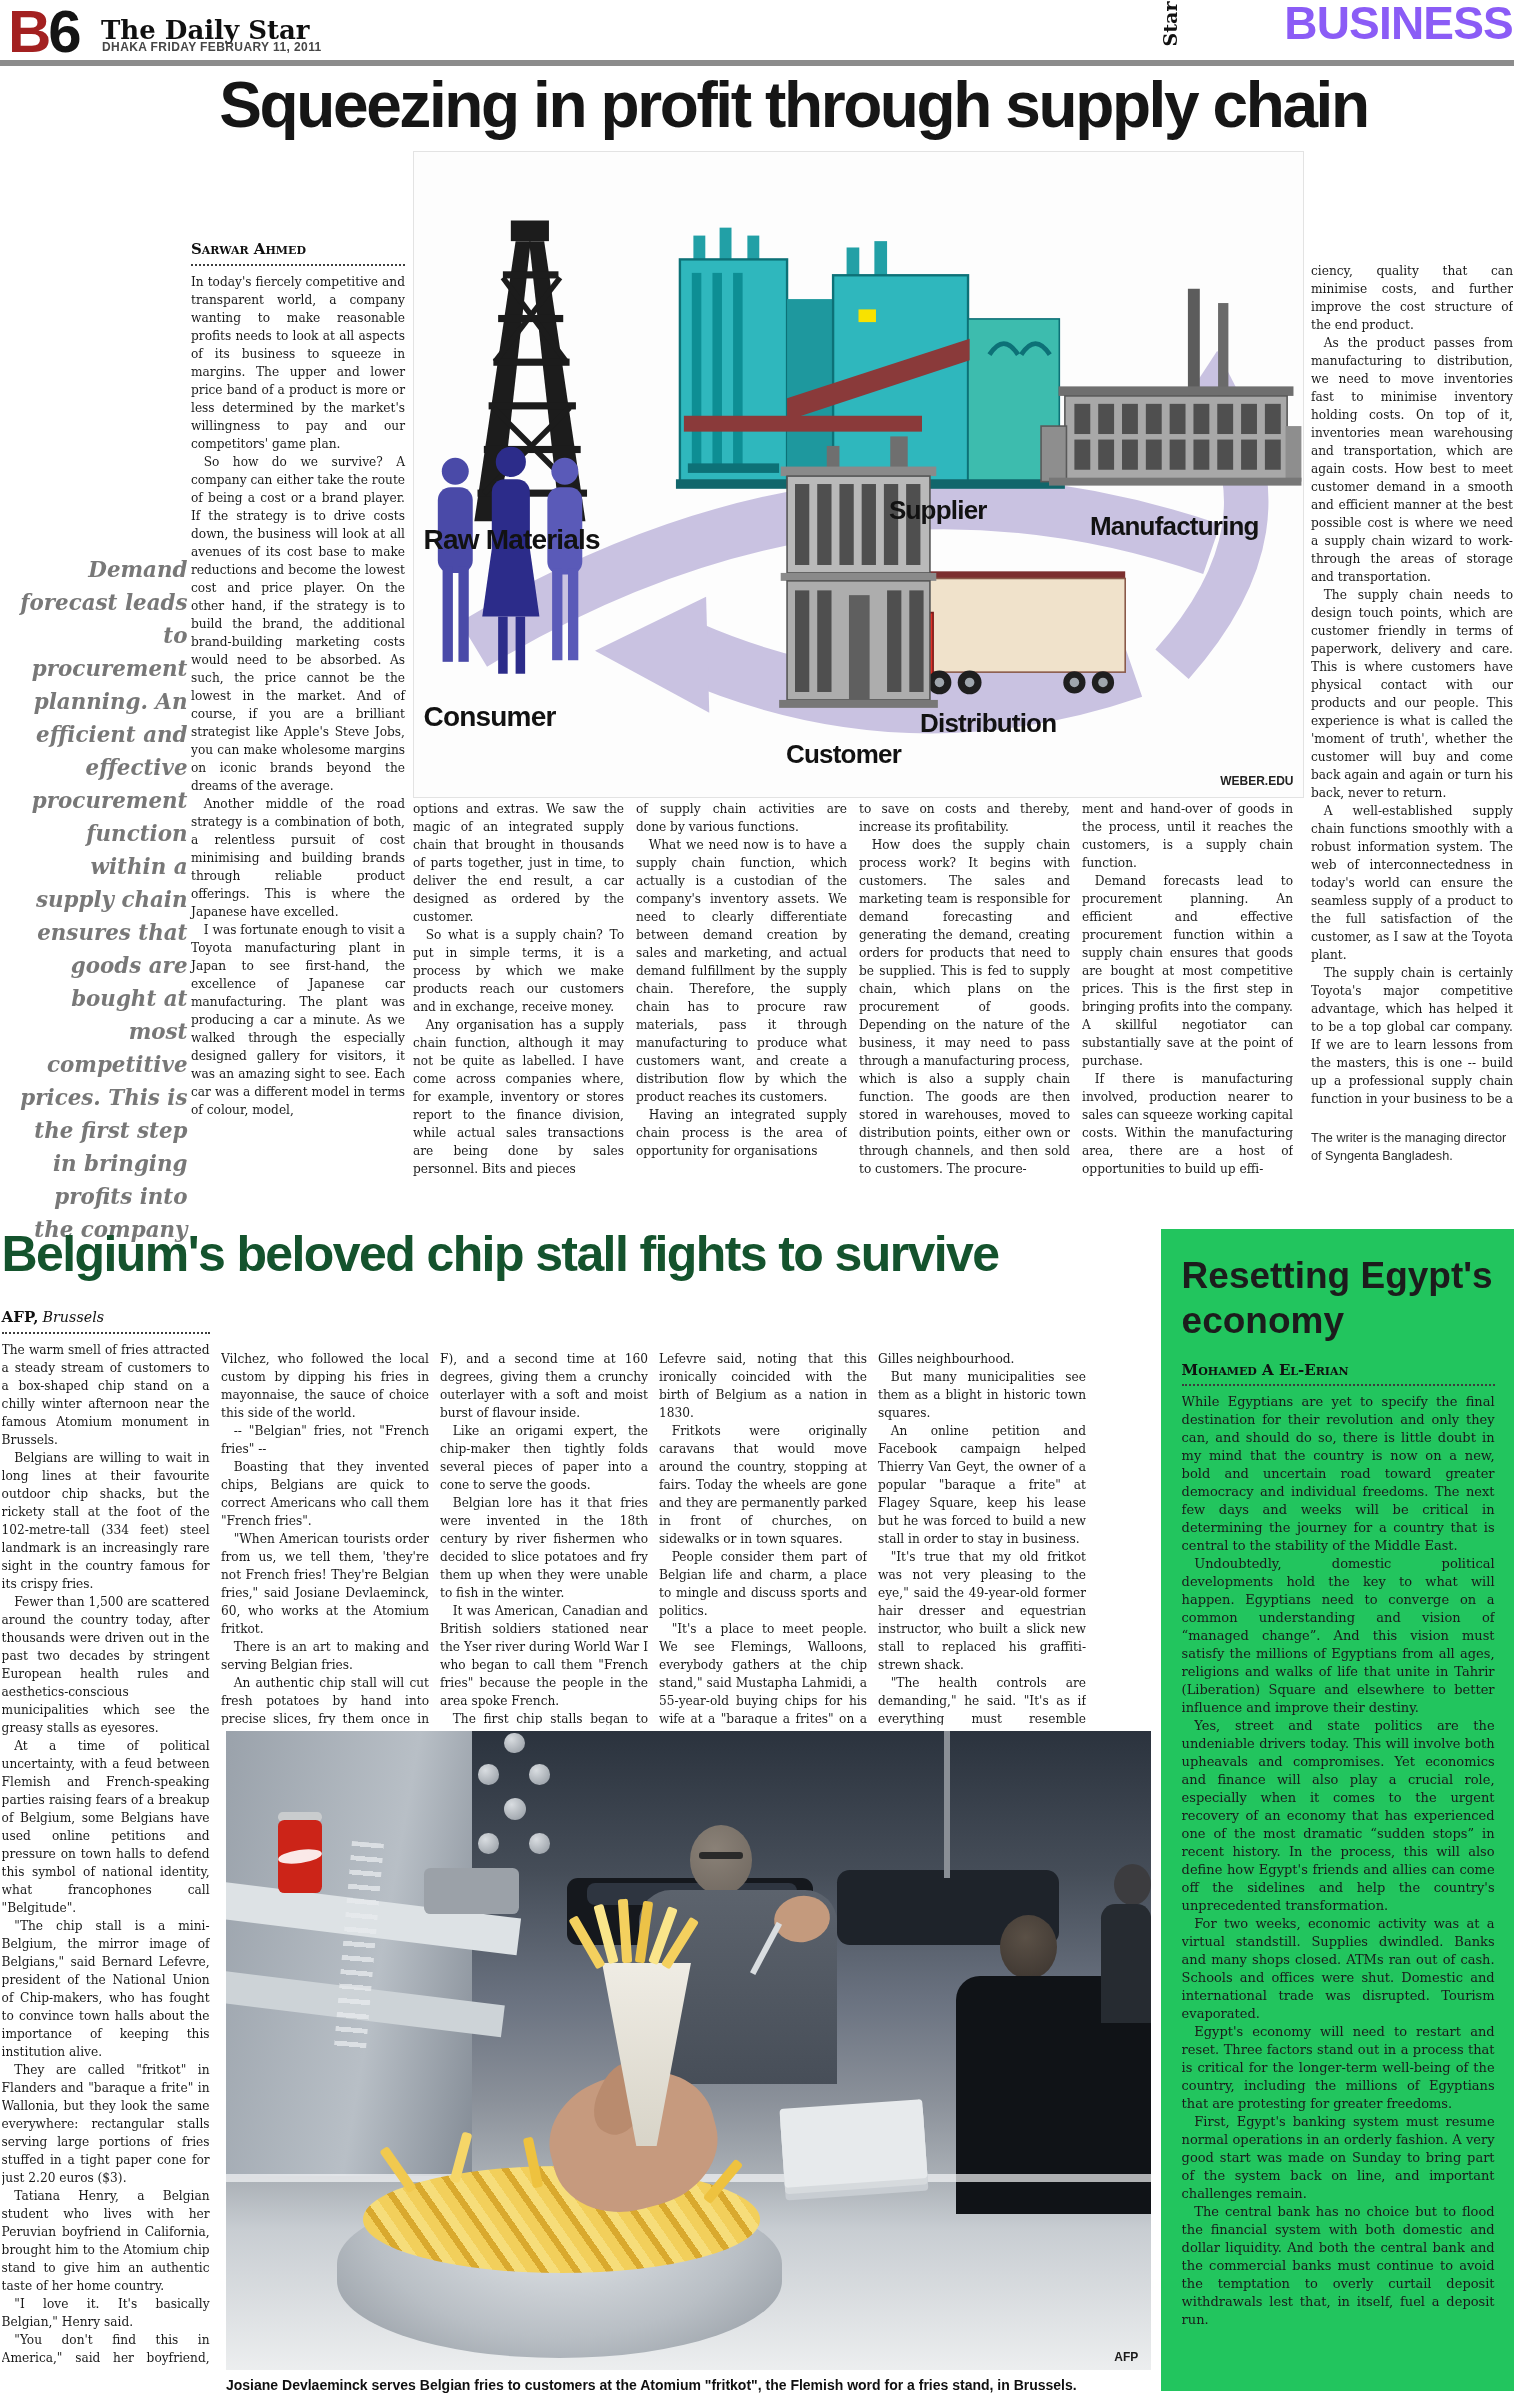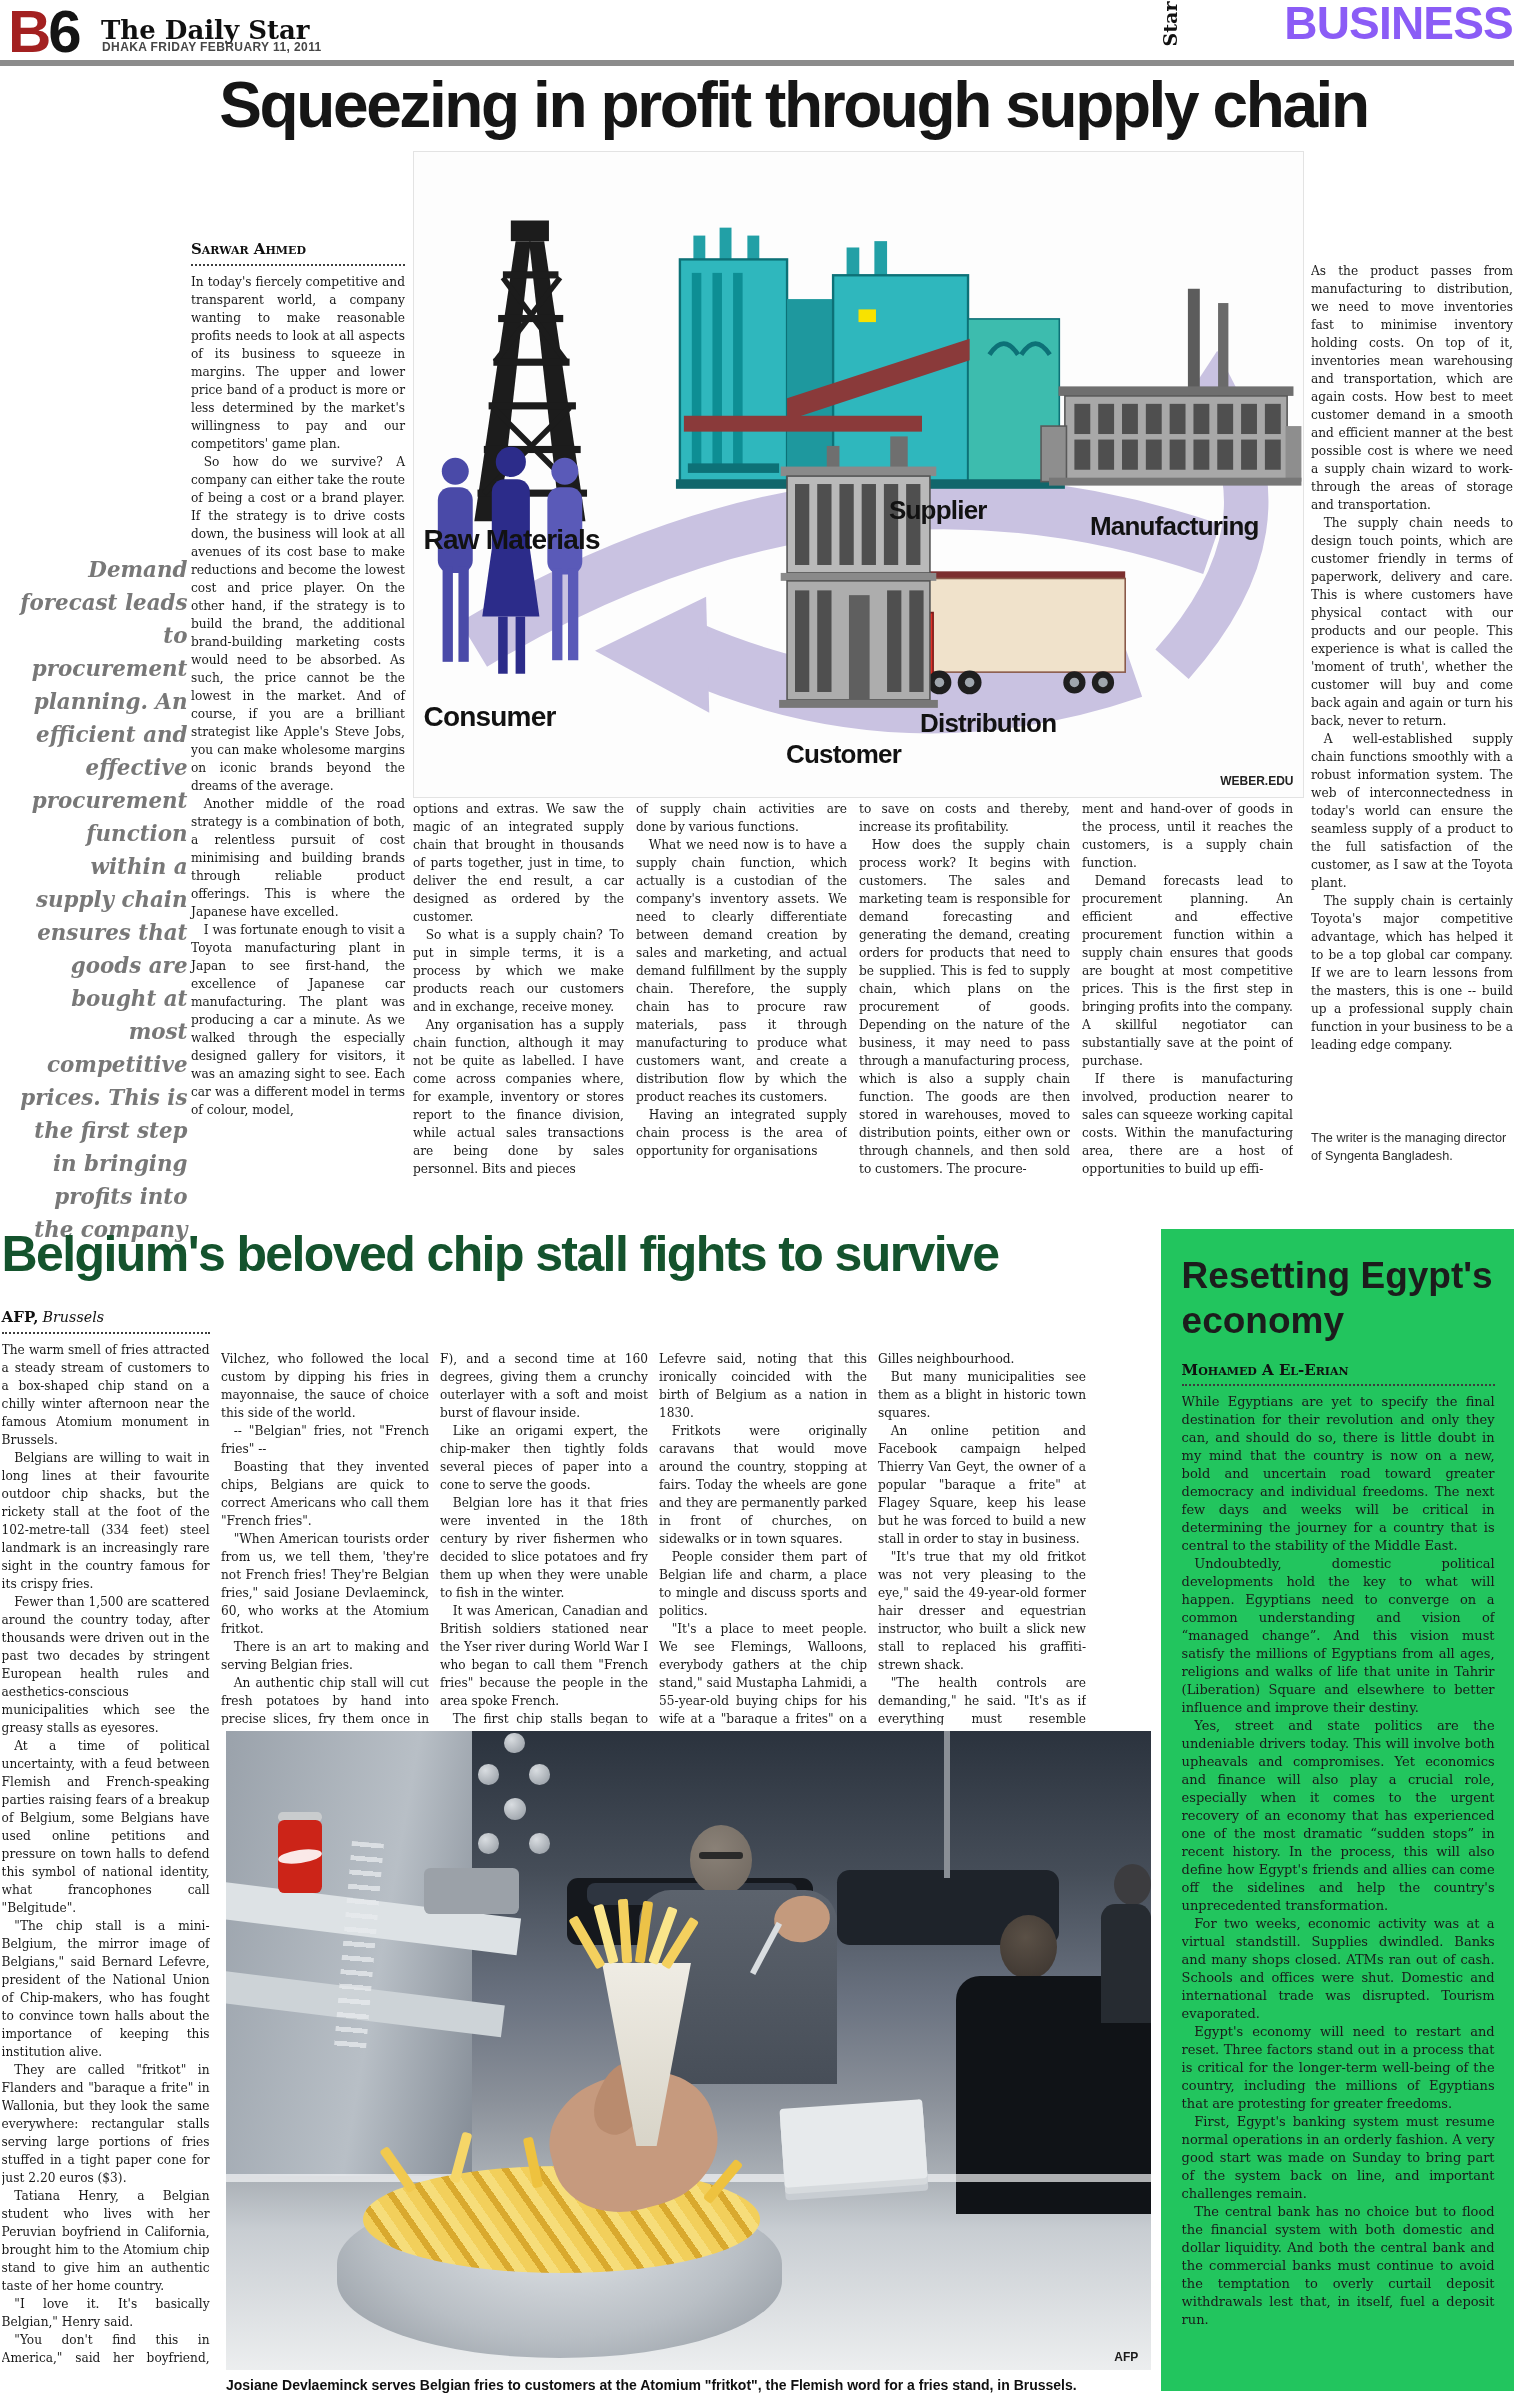--- a/index.html
+++ b/index.html
@@ -231,20 +231,21 @@
       <p>to save on costs and thereby, increase its profitability.</p>
       <p>How does the supply chain process work? It begins with customers. The sales and marketing team is responsible for demand forecasting and generating the demand, creating orders for products that need to be supplied. This is fed to supply chain, which plans on the procurement of goods. Depending on the nature of the business, it may need to pass through a manufacturing process, which is also a supply chain function. The goods are then stored in warehouses, moved to distribution points, either own or through channels, and then sold to customers. The procure-</p>
     </div>
   <div class="abs body-col mtext" style="left:1082px; top:800px; width:211px; height:383px; overflow:hidden;">
       <p>ment and hand-over of goods in the process, until it reaches the customers, is a supply chain function.</p>
       <p>Demand forecasts lead to procurement planning. An efficient and effective procurement function within a supply chain ensures that goods are bought at most competitive prices. This is the first step in bringing profits into the company. A skillful negotiator can substantially save at the point of purchase.</p>
       <p>If there is manufacturing involved, production nearer to sales can squeeze working capital costs. Within the manufacturing area, there are a host of opportunities to build up effi-</p>
     </div>
 
   <div class="abs body-col mtext" style="left:1311px; top:262px; width:202px; height:848px; overflow:hidden;">
+      <p>ciency, quality that can minimise costs, and further improve the cost structure of the end product.</p>
       <p>As the product passes from manufacturing to distribution, we need to move inventories fast to minimise inventory holding costs. On top of it, inventories mean warehousing and transportation, which are again costs. How best to meet customer demand in a smooth and efficient manner at the best possible cost is where we need a supply chain wizard to work-through the areas of storage and transportation.</p>
       <p>The supply chain needs to design touch points, which are customer friendly in terms of paperwork, delivery and care. This is where customers have physical contact with our products and our people. This experience is what is called the 'moment of truth', whether the customer will buy and come back again and again or turn his back, never to return.</p>
       <p>A well-established supply chain functions smoothly with a robust information system. The web of interconnectedness in today's world can ensure the seamless supply of a product to the full satisfaction of the customer, as I saw at the Toyota plant.</p>
       <p>The supply chain is certainly Toyota's major competitive advantage, which has helped it to be a top global car company. If we are to learn lessons from the masters, this is one -- build up a professional supply chain function in your business to be a leading edge company.</p>
     </div>
   <div class="abs footer-note" style="left:1311px; top:1130px; width:202px;">The writer is the managing director of Syngenta Bangladesh.</div>
 
   <div class="abs headline-belgium" style="left:1.6px; top:1229px; width:1151px;">Belgium's beloved chip stall fights to survive</div>
 
   <div class="abs" style="left:1.6px; top:1308px; width:208px;">

